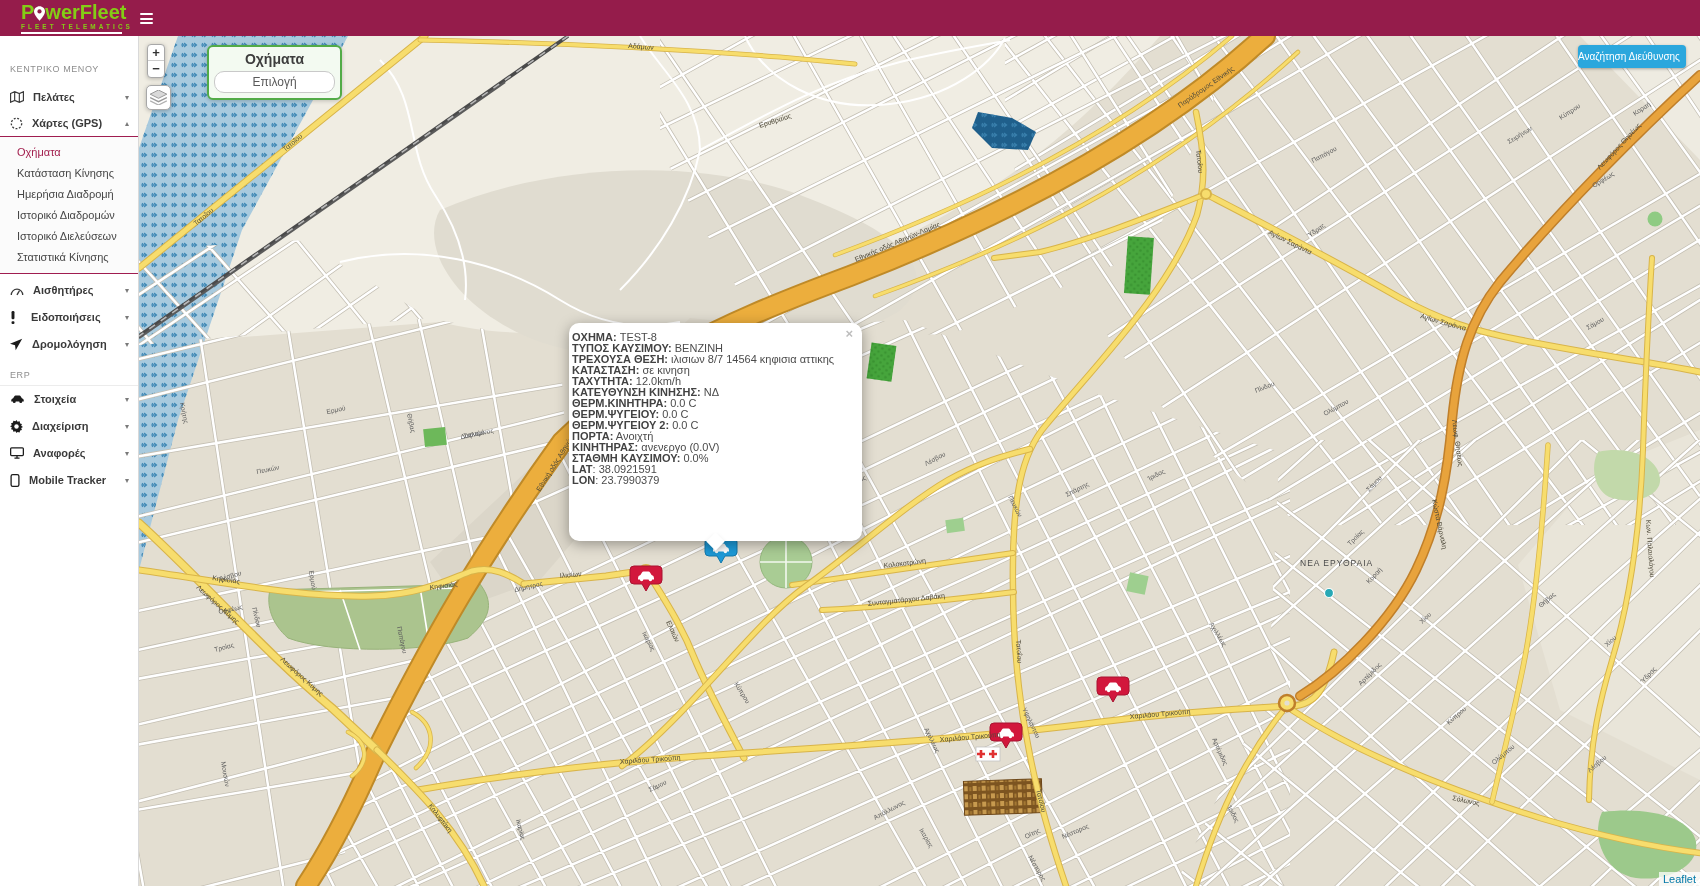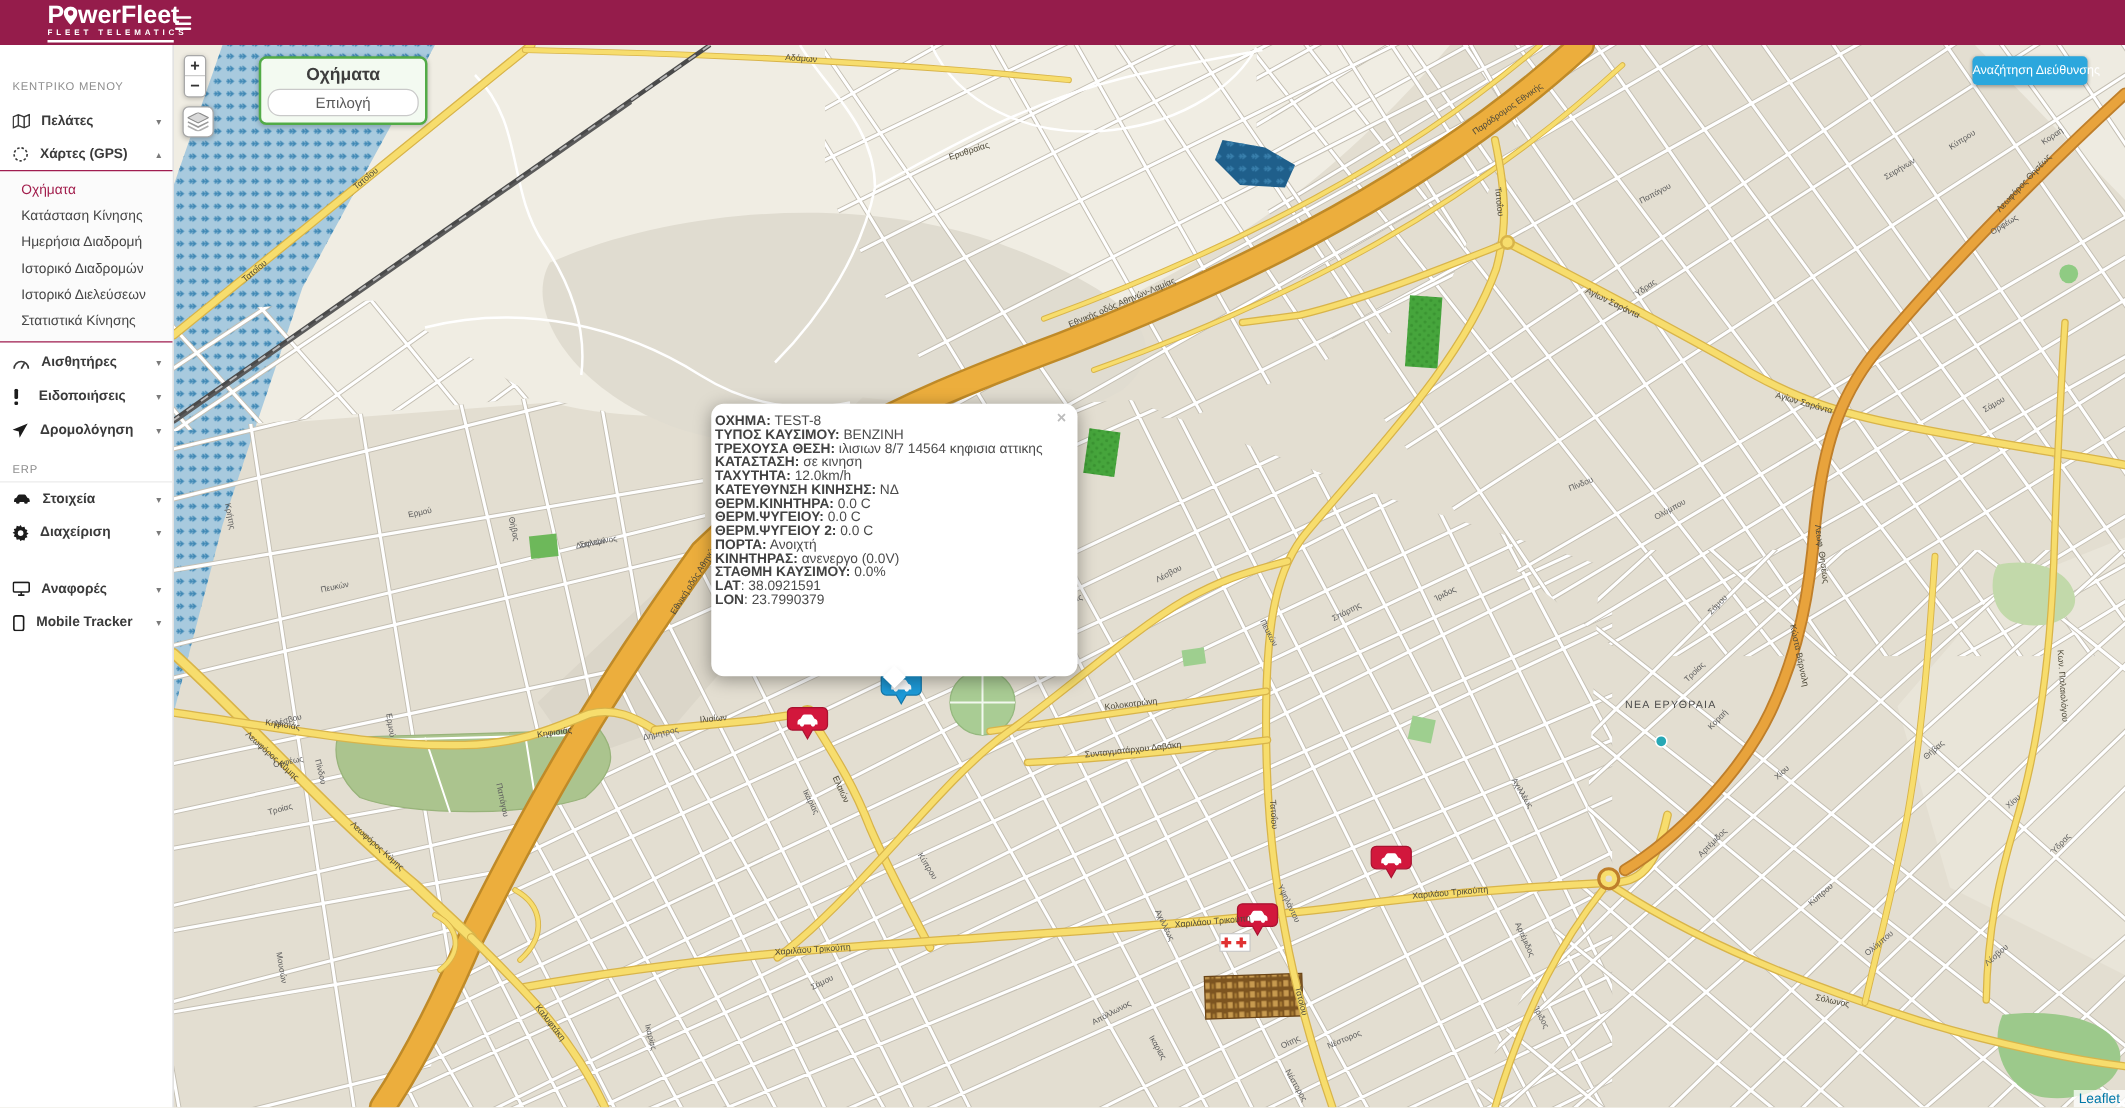--- a/index.html
+++ b/index.html
@@ -1,21 +1,21 @@
 <!DOCTYPE html>
 <html lang="el"><head><meta charset="utf-8">
 <title>PowerFleet</title>
 <style>
 *{margin:0;padding:0;box-sizing:border-box}
 html,body{width:1700px;height:886px;overflow:hidden}
 body{font-family:"Helvetica Neue",Helvetica,Arial,sans-serif;background:#fff}
 #page-data{position:relative;width:1700px;height:886px;overflow:hidden}
 
 .topbar{position:absolute;left:0;top:0;width:1700px;height:36px;background:#951c4b;z-index:50}
-.brand{position:absolute;left:38px;top:3px;color:#ffffff}
+.brand{position:absolute;left:21px;top:3px;color:#84cc16}
 .brand-top{font-size:20px;font-weight:800;letter-spacing:0;line-height:18px;white-space:nowrap}
 .brand-sub{font-size:6.4px;letter-spacing:3.1px;font-weight:600;margin-top:2px;border-bottom:2px solid #fff;padding-bottom:2px;width:101px;white-space:nowrap}
 .burger{position:absolute;left:140px;top:13px;width:13px;height:11px;display:flex;flex-direction:column;justify-content:space-between;cursor:pointer}
 .burger span{display:block;height:2px;background:#fff;border-radius:1px}
 .topnav{position:absolute;right:14px;top:0;height:36px;display:flex;align-items:center;gap:30px;color:#fff;font-size:11.5px}
 .topnav .itm{display:flex;align-items:center;gap:5px;cursor:pointer}
 .caret{display:inline-block;width:0;height:0;border-left:3.5px solid transparent;border-right:3.5px solid transparent;border-top:4px solid #fff;margin-left:2px}
 
 .sidebar{position:absolute;left:0;top:36px;width:139px;height:850px;background:#fff;border-right:1px solid #d9d9d9;z-index:40;font-size:11px}
 .side-cap{color:#8e8e8e;font-size:9px;letter-spacing:.6px;padding:28px 0 0 10px}
@@ -32,21 +32,21 @@
 .mapwrap{position:absolute;left:139px;top:36px;width:1561px;height:850px;overflow:hidden;background:#e3ded1}
 .mapwrap svg.base{position:absolute;left:0;top:0}
 
 .zoomctl{position:absolute;left:8px;top:8px;width:18px;background:#fff;border:1px solid #a8a8a8;border-radius:4px;z-index:20;box-shadow:0 1px 4px rgba(0,0,0,.25)}
 .zoomctl .zb{width:100%;height:16px;text-align:center;font-size:13px;font-weight:bold;color:#333;line-height:15px;cursor:pointer}
 .zoomctl .zb:first-child{border-bottom:1px solid #ccc}
 .layerctl{position:absolute;left:7px;top:49px;width:25px;height:25px;background:#fff;border:1px solid #a8a8a8;border-radius:5px;z-index:20;display:flex;align-items:center;justify-content:center;box-shadow:0 1px 4px rgba(0,0,0,.25)}
 .vehpanel{position:absolute;left:68px;top:9px;width:135px;height:55px;background:#f3faf1;border:2px solid #52ab47;border-radius:6px;z-index:20;box-shadow:0 1px 4px rgba(0,0,0,.2)}
 .vehpanel .vtitle{text-align:center;font-size:14px;font-weight:bold;color:#3d3d3d;padding-top:4px}
 .vehpanel .vbtn{margin:4px auto 0 auto;width:121px;height:22px;background:#fff;border:1px solid #c9c9c9;border-radius:10px;font-size:12px;color:#5a5a5a;text-align:center;line-height:20px;cursor:pointer}
-.searchbtn{position:absolute;left:1439px;top:9px;width:92px;height:23px;background:#2ba7dd;border-radius:4px;color:#fff;font-size:10px;text-align:center;line-height:23px;z-index:20;box-shadow:0 1px 3px rgba(0,0,0,.3);cursor:pointer;white-space:nowrap}
+.searchbtn{position:absolute;left:1439px;top:9px;width:108px;height:23px;background:#2ba7dd;border-radius:4px;color:#fff;font-size:10px;text-align:left;line-height:23px;z-index:20;box-shadow:0 1px 3px rgba(0,0,0,.3);cursor:pointer;white-space:nowrap}
 .attrib{position:absolute;right:0;bottom:0;height:14px;background:rgba(255,255,255,.75);padding:0 4px;font-size:11px;color:#0078A8;line-height:14px;z-index:20}
 
 .popup{position:absolute;left:430px;top:287px;width:293px;height:218px;background:#fff;border-radius:10px;z-index:25;box-shadow:0 3px 14px rgba(0,0,0,.35);color:#4b4b4b}
 .popup .ptip{position:absolute;left:140px;top:212px;width:13px;height:13px;background:#fff;transform:rotate(45deg);box-shadow:2px 2px 5px rgba(0,0,0,.15)}
 .popup .pclose{position:absolute;right:9px;top:4px;color:#bdbdbd;font-size:13px;font-weight:bold;cursor:pointer;line-height:14px}
 .popup .pbody{padding:9px 10px 0 3px;font-size:11px;line-height:11px}
 .popup .pbody b{color:#424242}
 .plinks{margin-top:12px}
 .plinks a{display:block;color:#2283c5;font-weight:bold;text-decoration:none;font-size:11px;line-height:11.6px;cursor:pointer}
 </style></head>
@@ -127,21 +127,21 @@
         <span class="chev">▾</span>
       </div>
   <div class="mitem" style="margin-top:1px">
         <svg width="13" height="13" viewBox="0 0 20 20" fill="#1c1c1c">
           <path d="M10 0 l1.6 2.8 3.2-.8.8 3.2L18.4 6l-1.2 3 2.8 1.6-2.8 1.6 1.2 3-2.8.8-.8 3.2-3.2-.8L10 20l-1.6-2.6-3.2.8-.8-3.2-2.8-.8 1.2-3L0 9.6 2.8 8 1.6 5l2.8-.8.8-3.2 3.2.8Z"></path>
           <circle cx="10" cy="10" r="3.4" fill="#fff"></circle>
         </svg>
         <span class="lbl">Διαχείριση</span>
         <span class="chev">▾</span>
       </div>
-  <div class="mitem" style="margin-top:19px">
+  <div class="mitem" style="margin-top:1px">
         <svg width="14" height="12" viewBox="0 0 22 18" fill="none" stroke="#1c1c1c" stroke-width="2">
           <rect x="1" y="1" width="20" height="12" rx="1.5"></rect>
           <path d="M7 17 h8 M11 13 v4"></path>
         </svg>
         <span class="lbl">Αναφορές</span>
         <span class="chev">▾</span>
       </div>
   <div class="mitem" style="margin-top:1px">
         <svg width="10" height="13" viewBox="0 0 14 20" fill="none" stroke="#1c1c1c" stroke-width="2">
           <rect x="1" y="1" width="12" height="18" rx="2.5"></rect>

